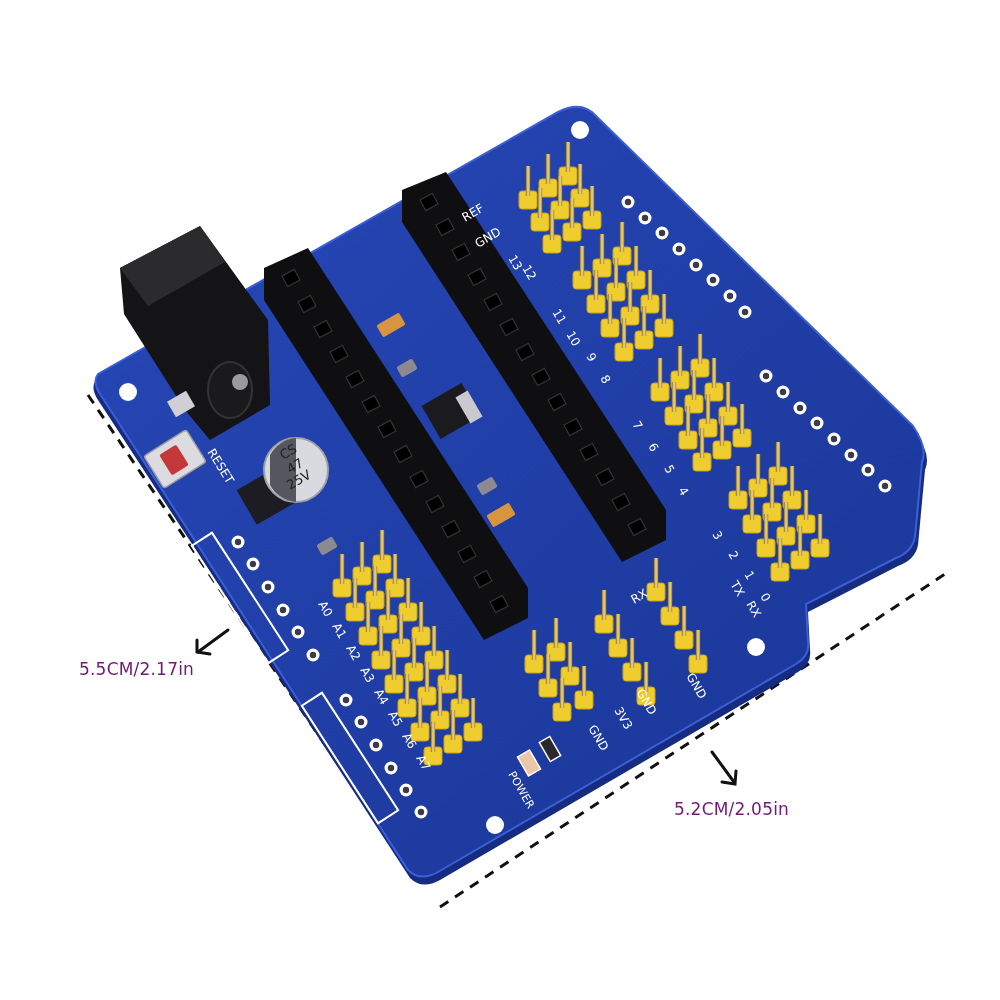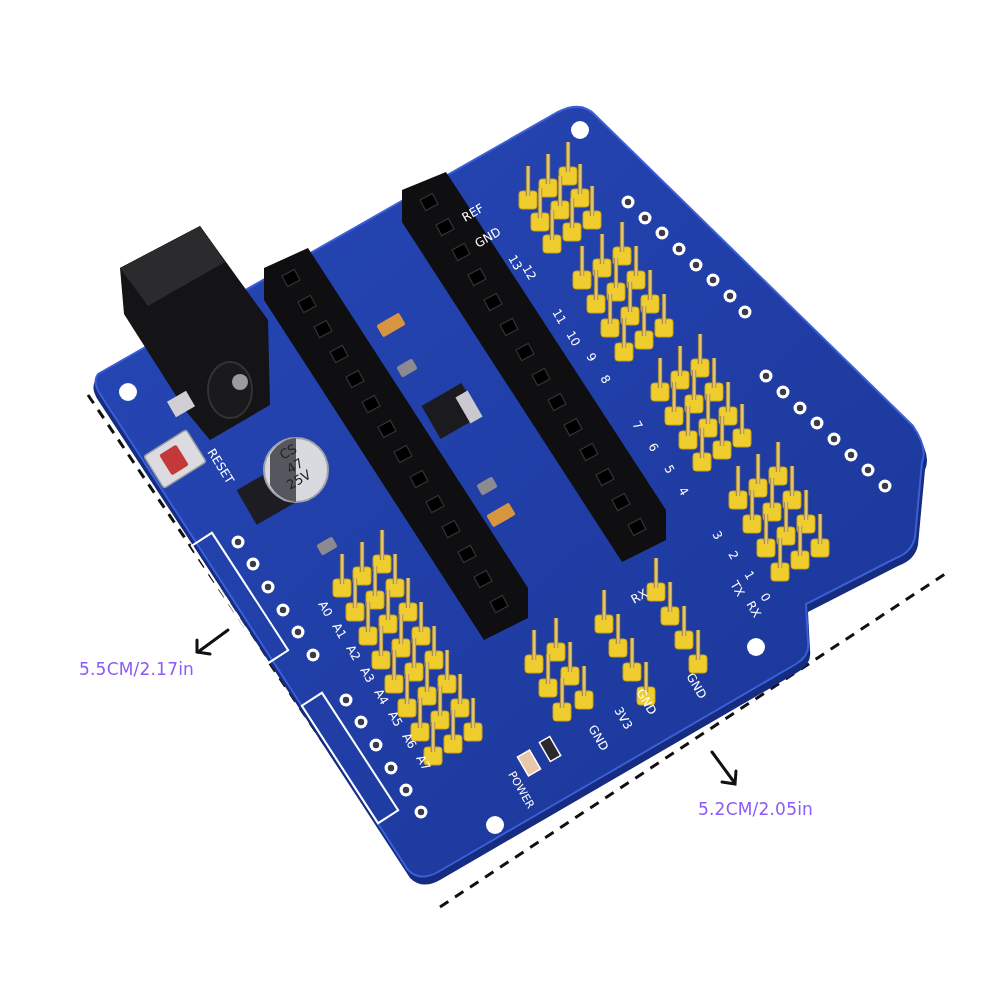--- a/index.html
+++ b/index.html
@@ -1,20 +1,20 @@
 <!DOCTYPE html>
 <html><head>
 <meta charset="utf-8">
 <style>
   html,body{margin:0;padding:0;background:#ffffff;}
   body{width:1000px;height:1000px;position:relative;overflow:hidden;font-family:"DejaVu Sans",sans-serif;}
   #scene{position:absolute;left:0;top:0;width:1000px;height:1000px;}
-  .dim-label{position:absolute;font-size:17px;color:#8b5cf6;font-family:"DejaVu Sans",sans-serif;letter-spacing:0.2px;white-space:nowrap;}
+  .dim-label{position:absolute;font-size:17px;color:#701a75;font-family:"DejaVu Sans",sans-serif;letter-spacing:0.2px;white-space:nowrap;}
   #dim-left{left:79px;top:659px;}
-  #dim-bottom{left:698px;top:799px;}
+  #dim-bottom{left:674px;top:799px;}
   svg text{font-family:"DejaVu Sans",sans-serif;}
 </style>
 </head>
 <body>
 
 <div id="scene">
 <svg width="1000" height="1000" viewBox="0 0 1000 1000">
   <defs>
     <linearGradient id="pcb" x1="0" y1="0" x2="1" y2="1">
       <stop offset="0" stop-color="#2748b8"></stop>

